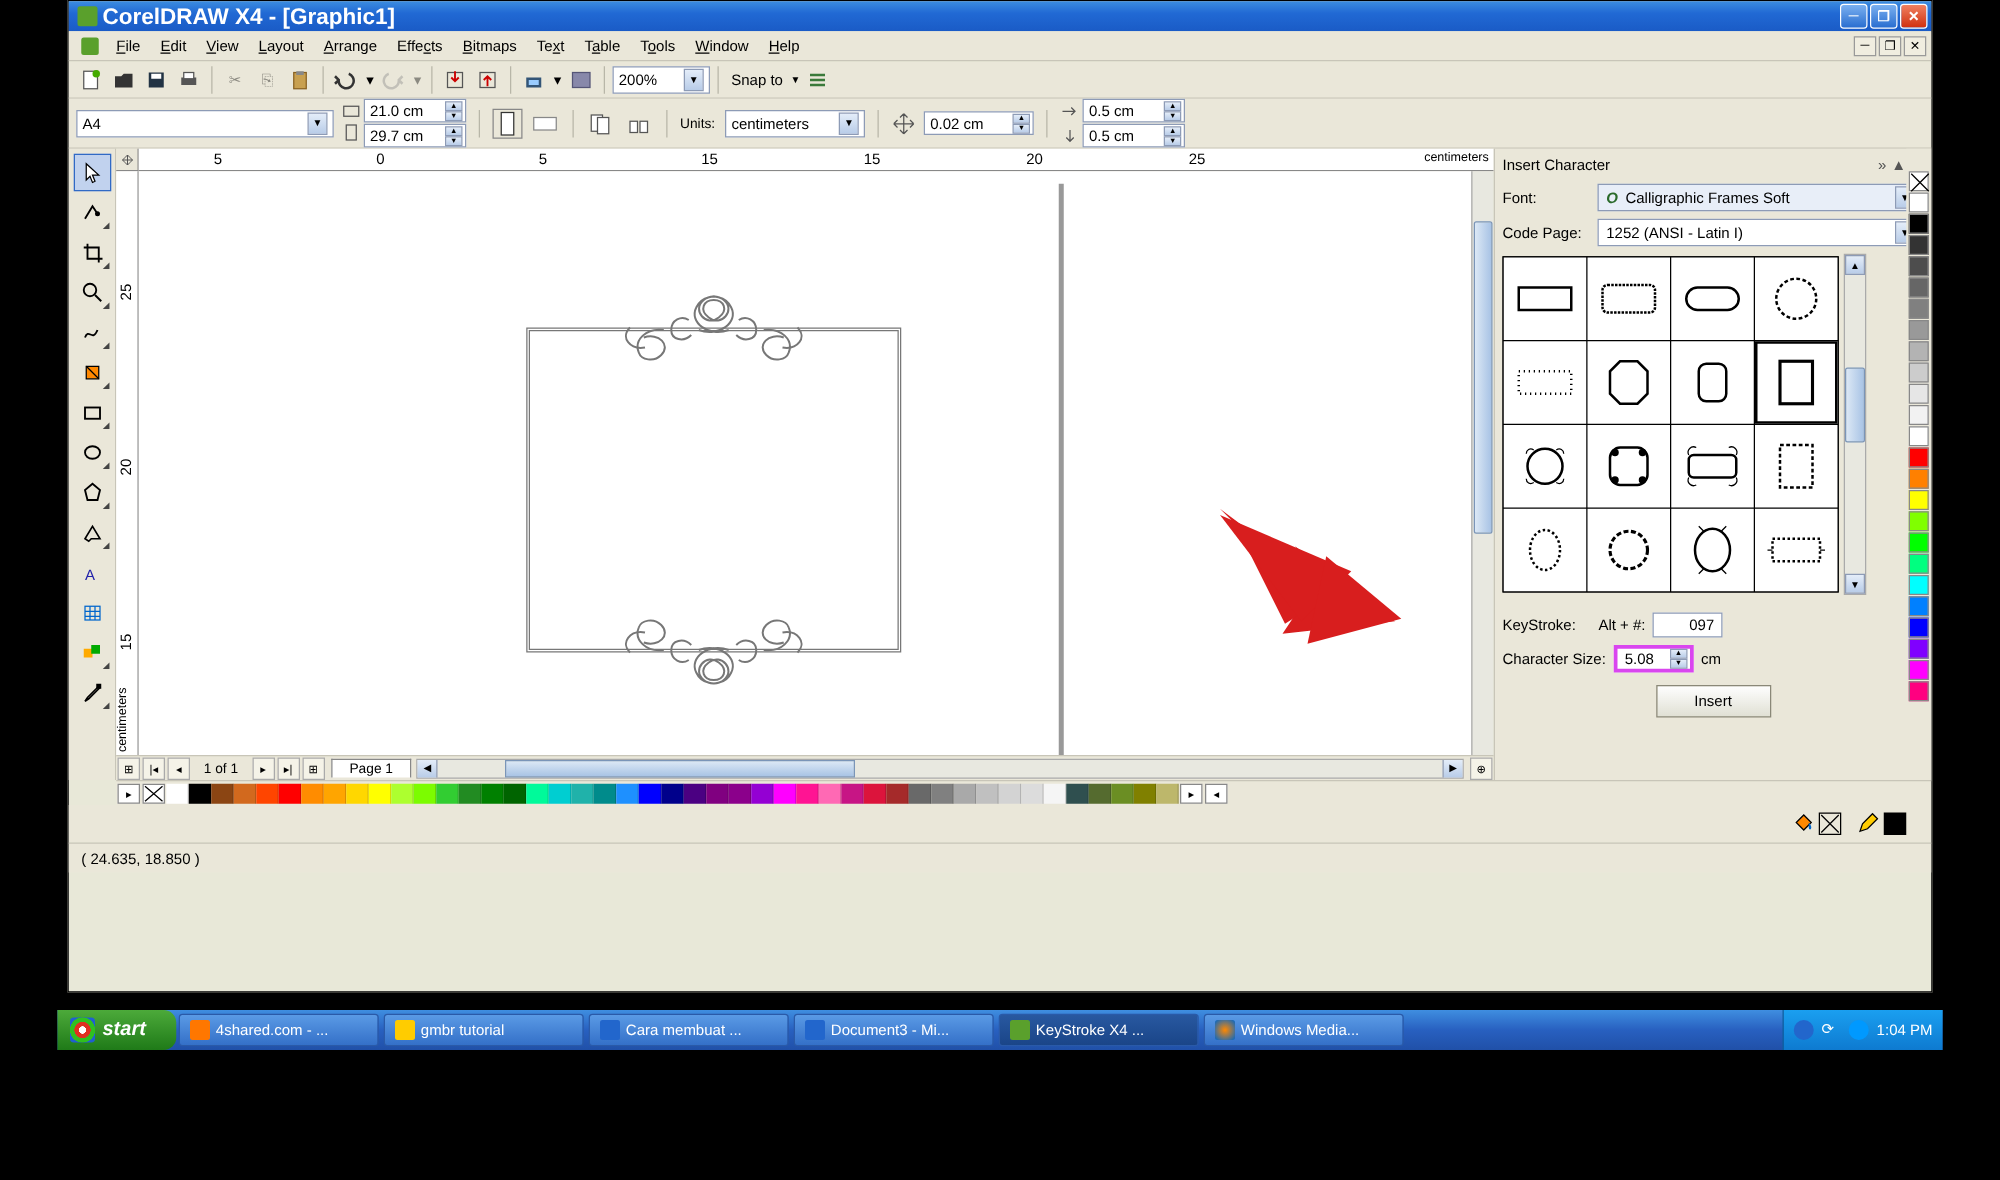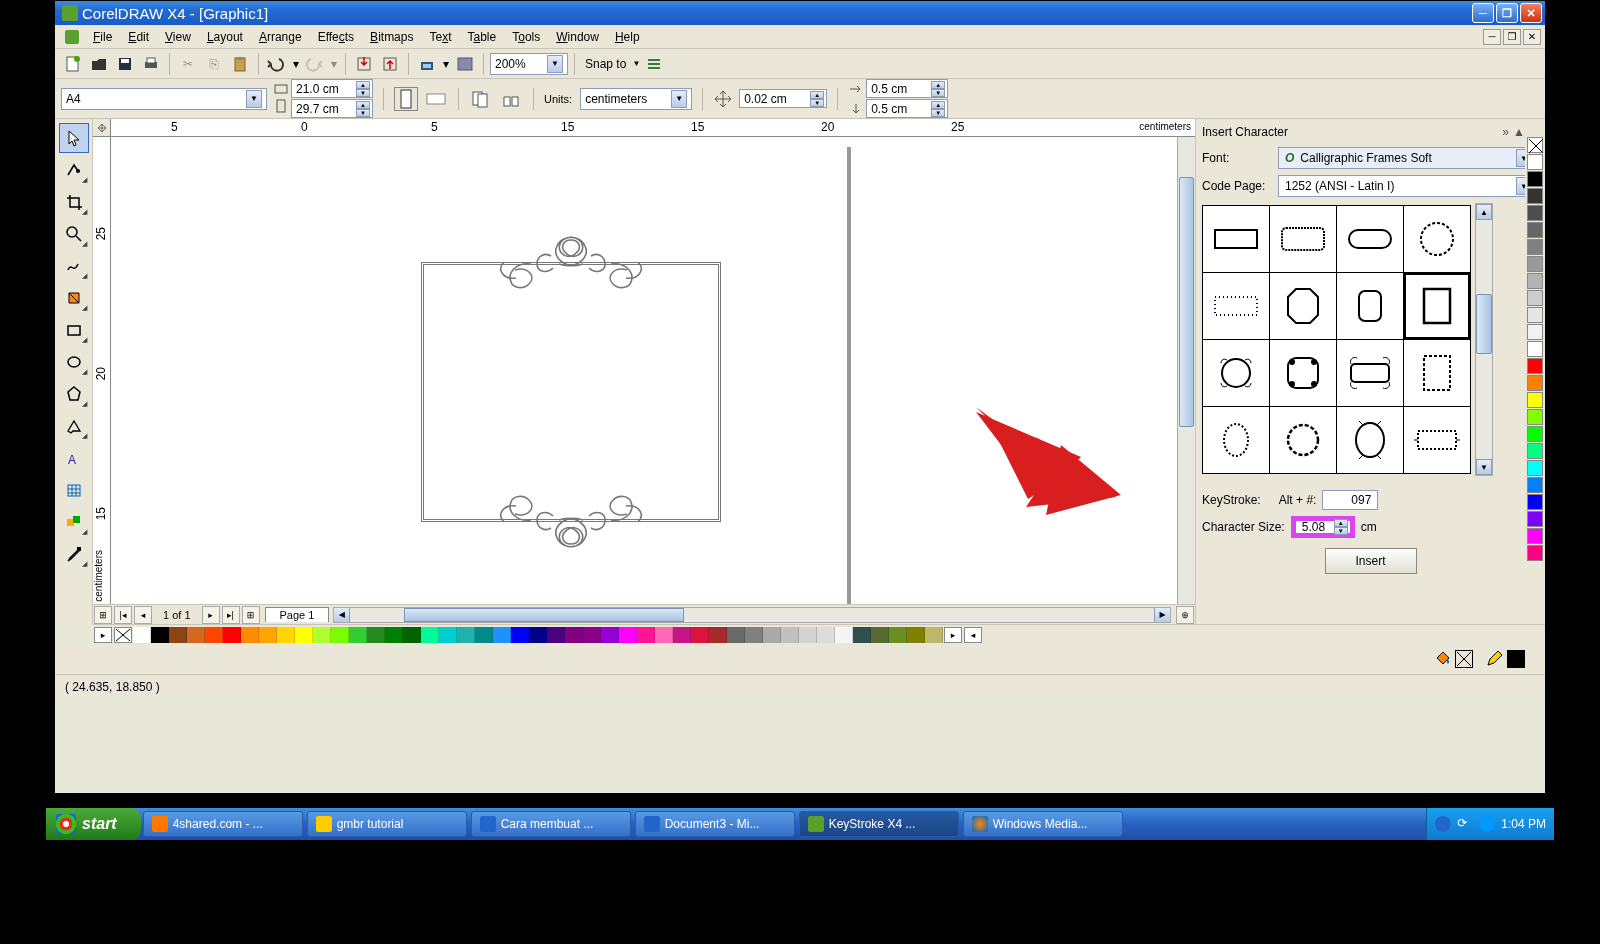--- a/index.html
+++ b/index.html
@@ -2,21 +2,21 @@
 <html><head>
 <meta charset="utf-8">
 <style>
 * { margin:0; padding:0; box-sizing:border-box; font-family:Tahoma,Arial,sans-serif; font-size:12px; }
 body { background:#000; overflow:hidden; }
 .screen { position:relative; width:1508px; height:840px; margin:0 auto; background:#000; }
 .frame-border { position:absolute; left:8px; top:0; right:8px; bottom:46px; background:#e8e8d8; border:1px solid #000; }
 
 .titlebar { height:24px; background:linear-gradient(180deg,#3b8ce0 0%,#2169d4 40%,#1a5bc6 100%); color:#fff; display:flex; align-items:center; padding:0 3px; }
 .titlebar .appicon { width:16px; height:16px; background:#5aa02c; margin:0 4px; border-radius:2px; }
-.titlebar .title { font-weight:normal; font-size:15px; flex:1; }
+.titlebar .title { font-weight:bold; font-size:18px; flex:1; }
 .titlebtns { display:flex; gap:2px; }
 .titlebtns div { width:22px; height:20px; display:flex; align-items:center; justify-content:center; font-weight:bold; font-size:11px; border:1px solid #fff; border-radius:3px; }
 .tmin,.tmax { background:linear-gradient(180deg,#7ab0f0,#2a6ed0); color:#fff; }
 .tclose { background:linear-gradient(180deg,#f08060,#d03010); color:#fff; }
 
 .menubar { height:24px; background:#eae7d9; display:flex; align-items:center; padding:0 4px; border-bottom:1px solid #c8c5b8; position:relative; }
 .menubar .menuicon { width:18px; height:18px; margin:0 4px; }
 .menubar span { padding:0 8px; cursor:default; }
 .menubar span u { text-decoration:underline; }
 .mdi-btns { position:absolute; right:4px; display:flex; gap:2px; }
@@ -72,21 +72,21 @@
 .docker-combo .arr { margin-left:auto; width:16px; height:18px; background:linear-gradient(180deg,#e4edf9,#b8cce8); border:1px solid #8d9bb6; display:flex; align-items:center; justify-content:center; font-size:8px; }
 .char-grid { display:grid; grid-template-columns:repeat(4,66px); grid-auto-rows:66px; gap:1px; background:#000; border:1px solid #000; width:269px; margin:2px 0; }
 .char-cell { background:#fff; display:flex; align-items:center; justify-content:center; }
 .char-cell.sel { border:2px solid #000; }
 .char-cell svg { width:54px; height:54px; }
 .cgrid-wrap { display:flex; }
 .cgrid-sb { width:18px; background:#e8e8e0; border:1px solid #aaa; margin-left:4px; position:relative; }
 .cgrid-sb .up,.cgrid-sb .dn { height:16px; background:linear-gradient(180deg,#e4edf9,#b8cce8); border:1px solid #8d9bb6; display:flex; align-items:center; justify-content:center; font-size:8px; }
 .cgrid-sb .tk { position:absolute; left:0; right:0; top:90px; height:60px; background:linear-gradient(90deg,#dce8f5,#a8c3e5); border:1px solid #7a95b8; border-radius:2px;}
 .ks-input { width:56px; height:20px; border:1px solid #8d9bb6; background:#fff; text-align:right; padding:0 6px; }
-.size-spin { width:64px; height:22px; border:5px solid #d946ef; background:#fff; display:flex; align-items:center; padding:0 2px 0 6px; }
+.size-spin { width:64px; height:22px; border:3px solid #d946ef; background:#fff; display:flex; align-items:center; padding:0 2px 0 6px; }
 .insert-btn { display:block; margin:10px auto 0; width:92px; height:26px; background:linear-gradient(180deg,#fefefe,#e0e0d4); border:1px solid #8a8878; }
 
 .swatch-strip { width:20px; background:#eae7d9; position:absolute; right:0; top:0; bottom:0; display:flex; flex-direction:column; align-items:center; padding-top:18px; gap:1px; }
 .swatch-strip div { width:16px; height:16px; }
 
 .palette-row { height:20px; display:flex; align-items:center; background:#eae7d9; border-top:1px solid #c8c5b8; margin-left:38px; }
 .palette-row .pb { width:18px; height:16px; border:1px solid #888; background:#fff; display:flex; align-items:center; justify-content:center; font-size:9px; margin:0 1px; }
 .pal { display:flex; }
 .pal div { width:18px; height:16px; border-right:1px solid rgba(0,0,0,0.15); }
 

